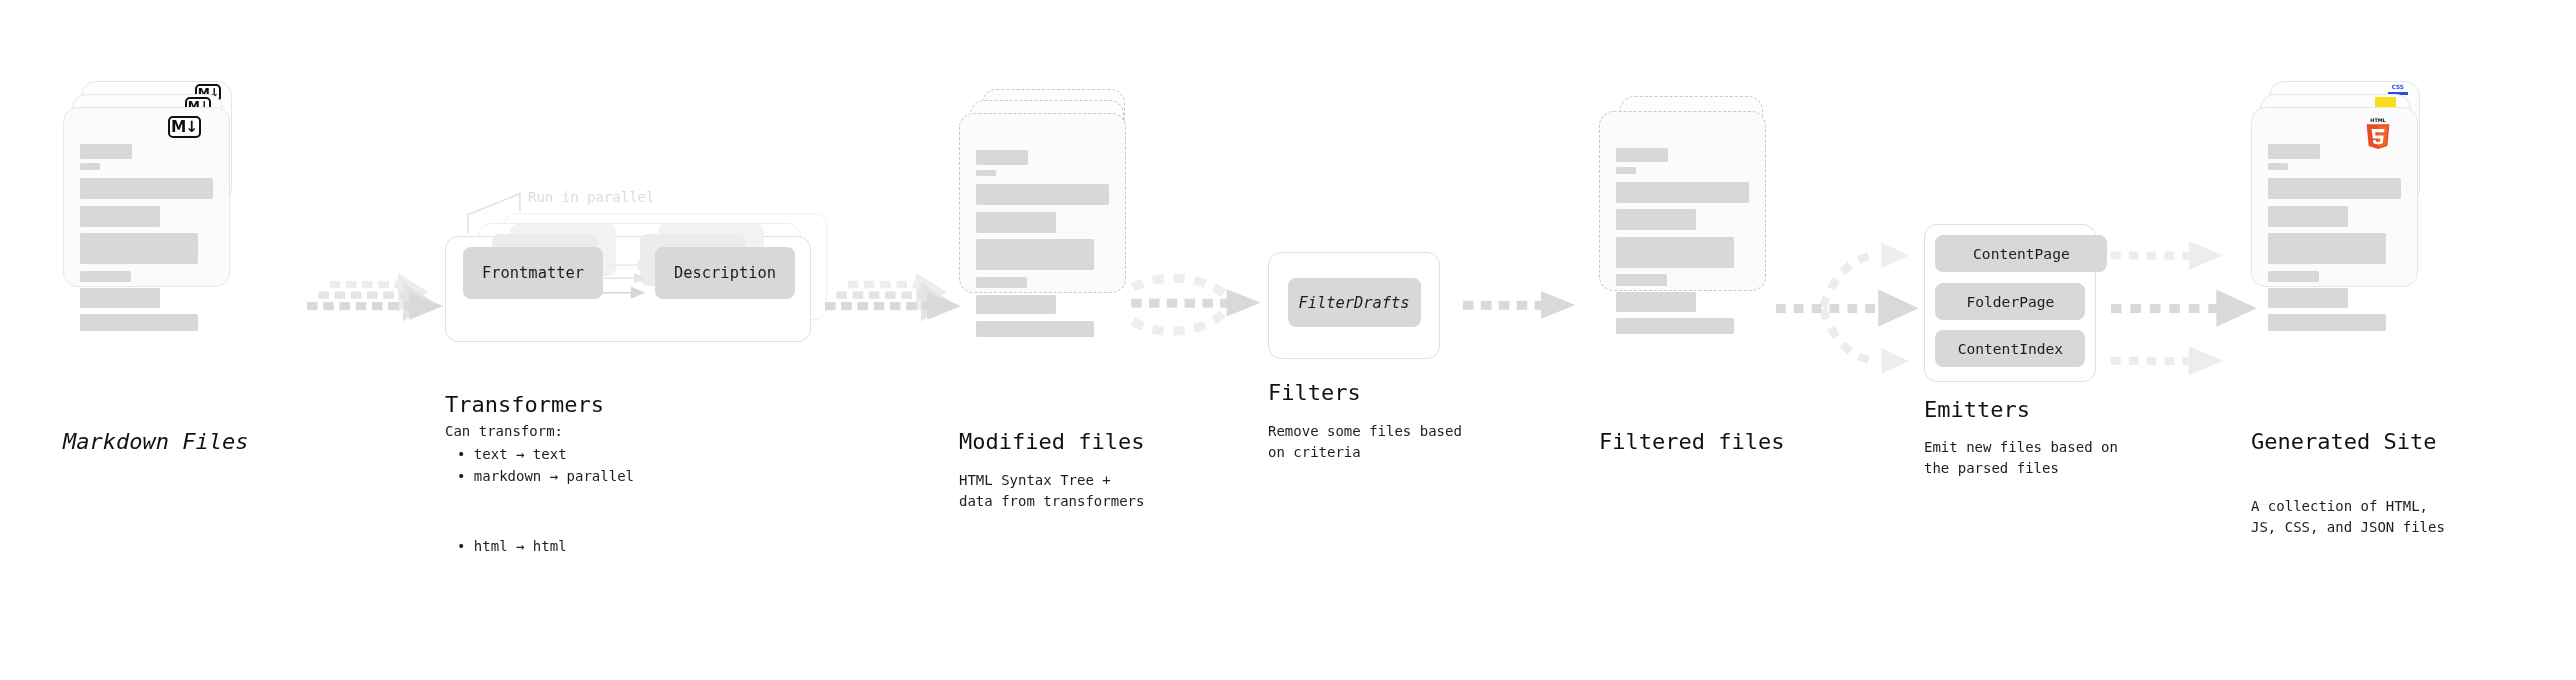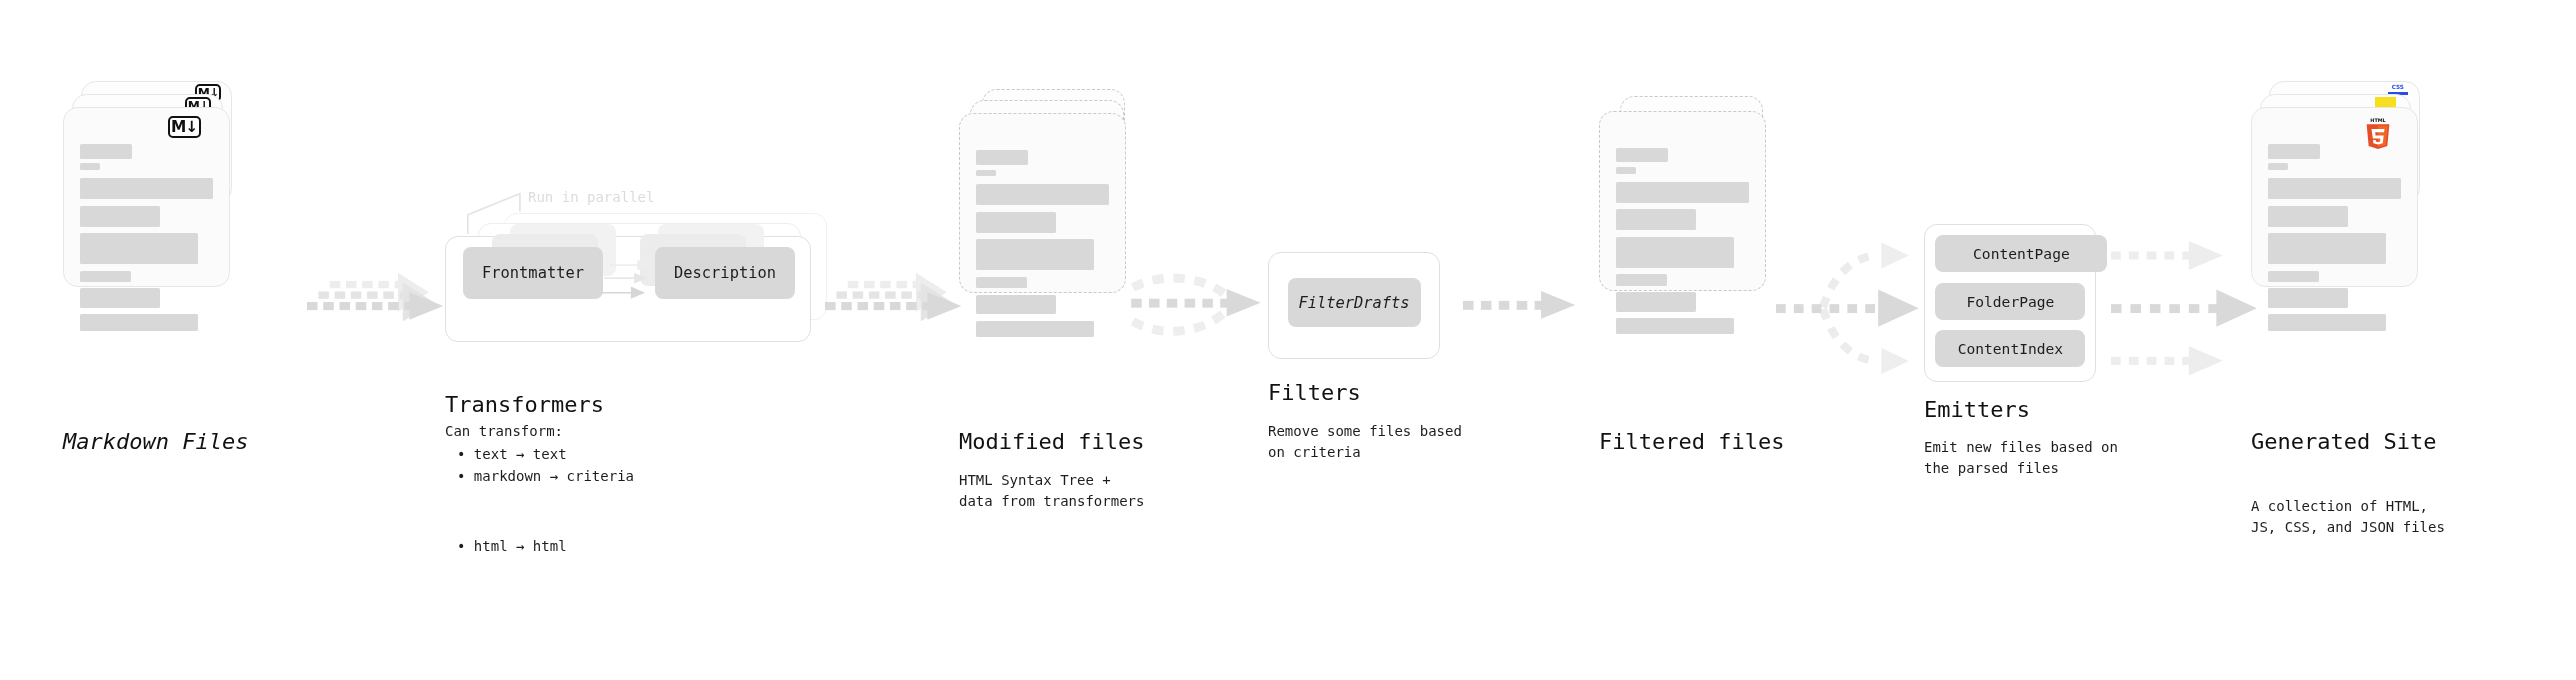--- a/index.html
+++ b/index.html
@@ -191,21 +191,21 @@
       </g>
     </svg>
 
     <div class="chip" style="left:18px;  top:52px; width:140px; height:52px;">Frontmatter</div>
     <div class="chip" style="left:210px; top:52px; width:140px; height:52px;">Description</div>
   </div>
 
   <div class="node-title" style="left:445px; top:380px;margin-top:12px;">Transformers</div>
   <div class="node-sub" style="left:445px; top:421px;">Can transform:</div>
   <div class="node-sub list" style="left:457px; top:443px;">• text → text</div>
-  <div class="node-sub list" style="left:457px; top:465px;">• markdown → criteria</div>
+  <div class="node-sub list" style="left:457px; top:465px;">• markdown → parallel</div>
   <div class="node-sub list" style="left:457px; top:487px;margin-top:48px;">• html → html</div>
 
   <svg class="conn" style="left:825px; top:276px; width:138px; height:65px;" viewBox="0 0 170 80" width="138" height="65">
     <g fill="#ededed">
       <rect x="28" y="6" width="13" height="9"></rect>
         <rect x="48" y="6" width="13" height="9"></rect>
       <rect x="68" y="6" width="13" height="9"></rect>
         <rect x="88" y="6" width="13" height="9"></rect>
       <rect x="108" y="6" width="13" height="9"></rect>
       <polygon points="112,-4 150,20 112,44"></polygon>

